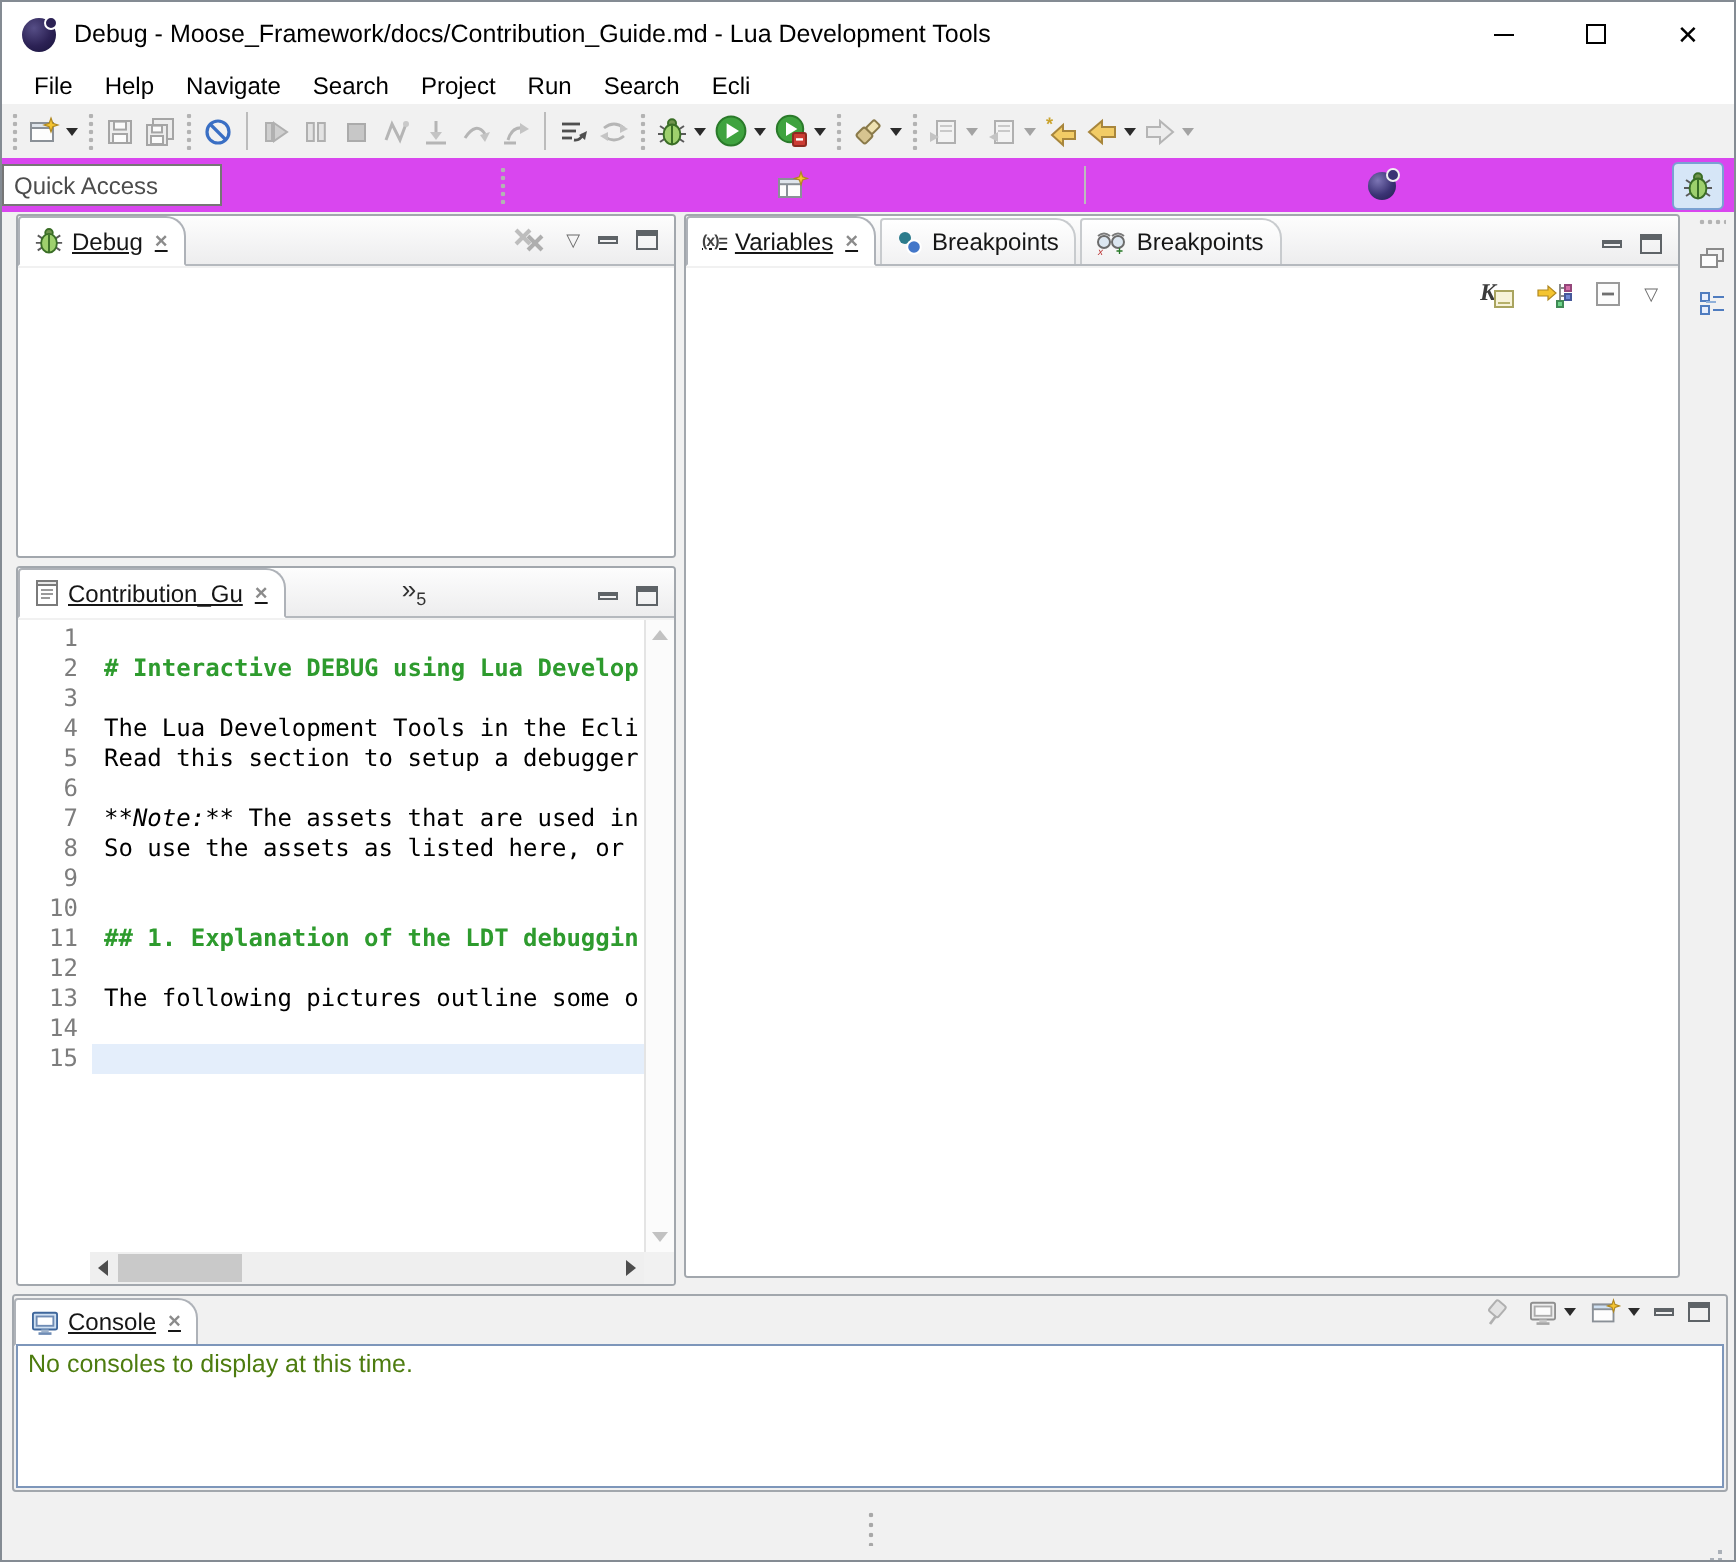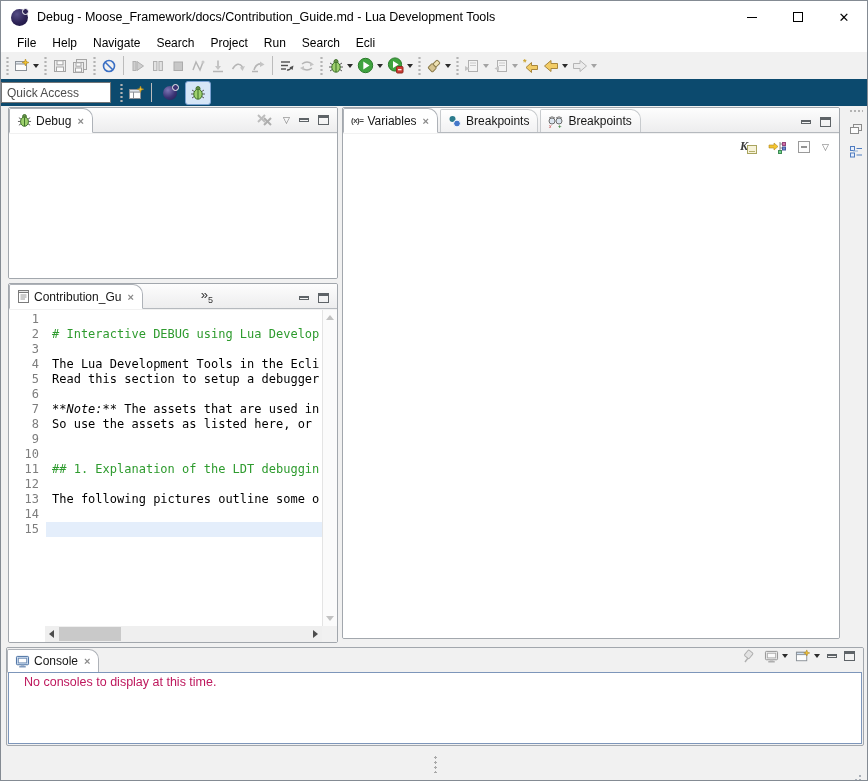--- a/index.html
+++ b/index.html
@@ -19,21 +19,21 @@
   .glyph-min { width:10px; height:1px; background:#000; display:block; }
   .glyph-max { width:10px; height:10px; border:1px solid #000; display:block; }
   .glyph-close { font-size:13px; line-height:1; }
 
   
   #menubar { position:absolute; left:0; top:32px; right:0; height:19px; background:#ffffff; display:flex; align-items:center; padding-left:8px; }
   .menu-item { padding:2px 8px; color:#000; }
 
   
   #toolbar1 { position:absolute; left:0; top:51px; right:0; height:27px; background:#f1f1f1; display:flex; align-items:center; padding-left:2px; }
-  #toolbar2 { position:absolute; left:0; top:78px; right:0; height:27px; background:#0c4a6e; display:flex; align-items:center; justify-content:flex-start; padding-right:4px; }
+  #toolbar2 { position:absolute; left:0; top:78px; right:0; height:27px; background:#d946ef; display:flex; align-items:center; justify-content:space-between; padding-right:4px; }
   .tbtn { height:22px; min-width:20px; display:inline-flex; align-items:center; justify-content:center; gap:3px; padding:0 2px; border-radius:3px; }
   .sep { width:1px; height:19px; background:#bcbcbc; margin:0 4px; }
   .grip { width:5px; height:18px; margin:0 2px;
     background-image:radial-gradient(circle,#b3b3b3 1px,transparent 1.3px); background-size:5px 4px; background-position:center; }
   .dd { width:0; height:0; border-left:3px solid transparent; border-right:3px solid transparent; border-top:4px solid #2b2b2b; }
   .dd.dis { border-top-color:#a3a3a3; }
   svg { display:block; }
 
   
   #quick-access { width:110px; height:21px; border:1px solid #767676; background:#fff; font-size:12px; padding:0 5px;
@@ -42,21 +42,21 @@
   .persp-btn { height:24px; min-width:26px; display:inline-flex; align-items:center; justify-content:center; gap:2px; border-radius:3px; margin:0 1px; }
   .persp-btn.sel { background:#d6e6f7; border:1px solid #7aa1d2; }
   .lua-sphere { width:14px; height:14px; border-radius:50%; position:relative;
     background:radial-gradient(circle at 35% 30%, #7d76b5 0%, #3b3475 55%, #221c4e 100%); }
   .lua-sphere::after { content:""; position:absolute; right:-2px; top:-2px; width:5px; height:5px; border-radius:50%; background:#3b3475; border:1px solid #f1f1f1; }
 
   
   .view { position:absolute; border:1px solid #a2a7ad; border-radius:2px; background:#f1f1f1; overflow:hidden; }
   .vtabs { height:25px; display:flex; align-items:flex-end; background:linear-gradient(#fdfdfd,#ededee); border-bottom:1px solid #b5b9be; position:relative; }
   .tab { display:inline-flex; align-items:center; gap:4px; padding:0 8px 0 7px; height:25px; font-size:12px; color:#161616; border-radius:2px 10px 0 0; position:relative; }
-  .tab.sel { background:#fff; border:1px solid #aeb2b8; border-bottom:1px solid #fff; margin-bottom:-1px; }
+  .tab.sel { background:#fff; border:1px solid #aeb2b8; border-bottom:1px solid #fff; margin-bottom:-1px;text-decoration:underline; }
   .tab.unsel { height:23px; border:1px solid #c8cbce; border-bottom:none; background:linear-gradient(#ffffff,#f1f1f2); margin-left:2px;margin-top:28px; }
   .tclose { color:#8b8b8b; font-weight:bold; font-size:11px; margin-left:2px; }
   .vctrl { margin-left:auto; display:flex; align-items:center; gap:9px; padding:0 8px 5px 4px; }
   .vmenu { color:#6e6e6e; font-size:9px; line-height:1; }
   .min-i { width:10px; height:4px; border:1px solid #5e6367; border-top-width:2px; display:block; }
   .max-i { width:11px; height:10px; border:1px solid #5e6367; border-top-width:3px; display:block; }
   .vcontent { position:absolute; left:0; right:0; top:26px; bottom:0; background:#fff; }
 
   #debug-view   { left:7;  left:7px;  top:106px; width:330px; height:172px; }
   #vars-view    { left:341px; top:106px; width:498px; height:532px; }
@@ -72,39 +72,39 @@
   .trim-grip { width:14px; height:4px; background-image:radial-gradient(circle,#b3b3b3 1px,transparent 1.3px); background-size:4px 4px; }
 
   
   #editor-content { position:absolute; left:0; right:0; top:26px; bottom:0; background:#fff; overflow:hidden; }
   #editor-lines { position:absolute; left:0; top:2px; right:15px; bottom:16px; overflow:hidden;
     font-family:"DejaVu Sans Mono","Liberation Mono",monospace; font-size:12px; line-height:15px; white-space:pre; }
   .ed-row { height:15px; display:flex; }
   .ed-row.hl { background:linear-gradient(to right, #ffffff 37px, var(--hl,#e4eefb) 37px);gap:24px; }
   .ln { width:30px; text-align:right; color:#7d7d7d; flex:0 0 30px; }
   .code { padding-left:13px; color:#000; }
-  .code.heading { color:var(--green,#2e9b2e); font-weight:normal; }
+  .code.heading { color:var(--green,#2e9b2e); font-weight:bold; }
   .italic { font-style:italic; }
   
   #ed-vscroll { position:absolute; right:0; top:0; bottom:16px; width:15px; background:#fbfbfb; border-left:1px solid #e4e4e4; }
   .varr { position:absolute; left:3px; width:0; height:0; border-left:4px solid transparent; border-right:4px solid transparent; }
   .varr.up { top:5px; border-bottom:5px solid #c2c2c2; }
   .varr.down { bottom:5px; border-top:5px solid #c2c2c2; }
   #ed-hscroll { position:absolute; left:36px; right:15px; bottom:0; height:16px; background:#efefef; }
   .harr { position:absolute; top:4px; width:0; height:0; border-top:4px solid transparent; border-bottom:4px solid transparent; }
   .harr.left { left:4px; border-right:5px solid #4d4d4d; }
   .harr.right { right:4px; border-left:5px solid #4d4d4d; }
   #ed-hthumb { position:absolute; left:14px; top:1px; width:62px; height:14px; background:#c9c9c9; }
   #ed-corner { position:absolute; right:0; bottom:0; width:15px; height:16px; background:#f1f1f1; }
   .chevmore { font-size:13px; color:#333; margin-left:58px; align-self:center; }
   .chevmore sub { font-size:9px; }
 
   
   #console-inner { position:absolute; left:1px; right:1px; top:24px; bottom:1px; background:#fff; border:1px solid var(--cborder,#7d96ba); }
-  #console-msg { padding:2px 15px; color:#be185d; font-size:12.5px; }
+  #console-msg { padding:2px 5px; color:#4d7c0f; font-size:12.5px; }
 
   
   #statusbar { position:absolute; left:0; right:0; top:745px; height:36px; background:#f1f1f1; }
   #status-grip { position:absolute; left:50%; top:9px; width:3px; height:18px;
     background-image:radial-gradient(circle,#a8a8a8 1px,transparent 1.3px); background-size:3px 5px; }
   #resize-grip { position:absolute; right:6px; bottom:5px; width:2px; height:2px; background:#aab0b8;
     box-shadow:-8px 8px #aab0b8, 0 8px #aab0b8, -4px 4px #aab0b8, 0 4px #aab0b8, 0 0 #aab0b8, -4px 8px #aab0b8; }
   .icon-txt { font-size:8px; color:#444; font-weight:bold; letter-spacing:-0.5px; }
 </style>
 </head>

